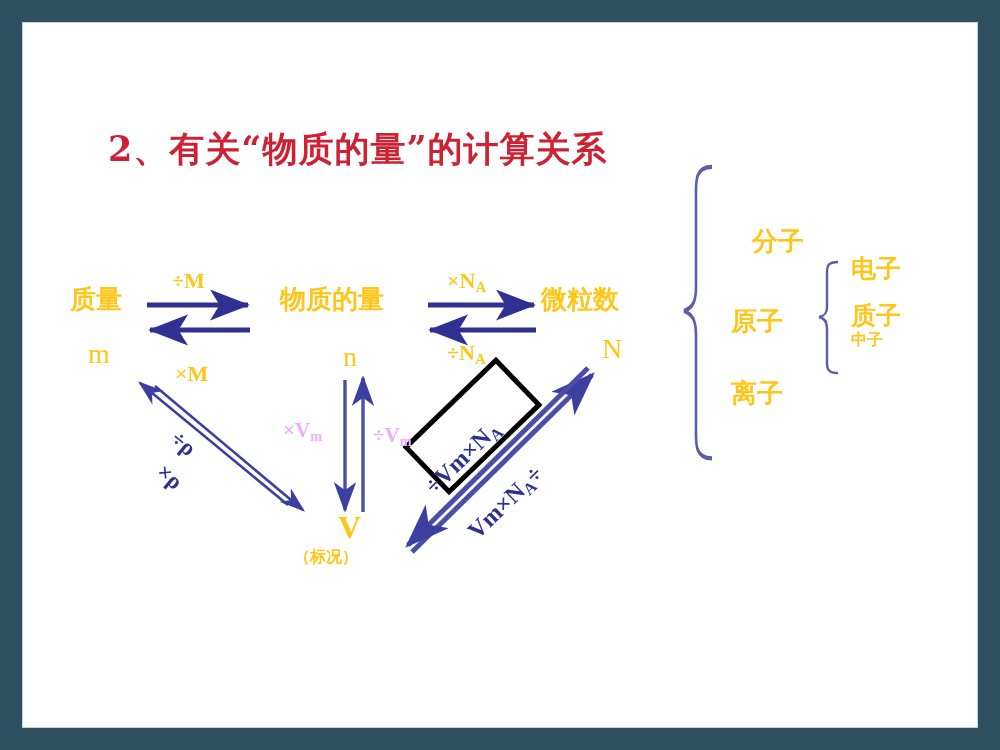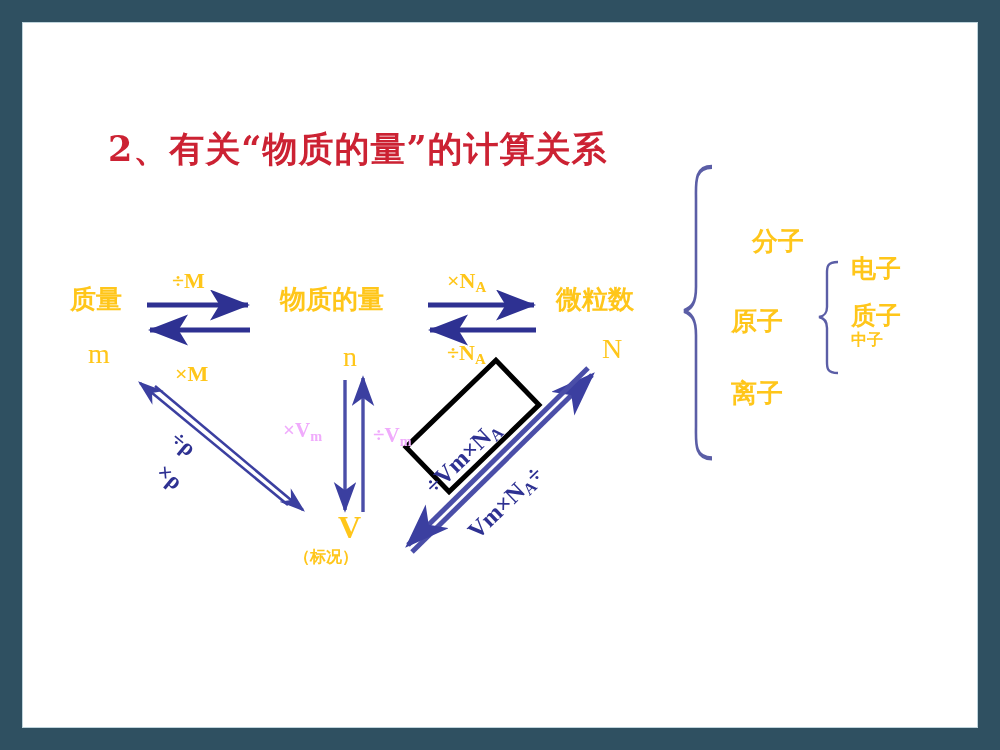--- a/index.html
+++ b/index.html
@@ -184,21 +184,21 @@
                C 827,367 826,373 838,373" fill="none" stroke="#5B5EA6" stroke-width="2.4"></path>
     </g>
   </svg>
 
   <div class="node-label node-cn" style="left:70px; top:286px;">质量</div>
   <div class="node-label node-sym" style="left:88px; top:340px;">m</div>
 
   <div class="node-label node-cn" style="left:269px; top:286px;margin-left:11px;">物质的量</div>
   <div class="node-label node-sym" style="left:343px; top:343px;">n</div>
 
-  <div class="node-label node-cn" style="left:556px; top:286px;">微粒数</div>
+  <div class="node-label node-cn" style="left:541px; top:286px;">微粒数</div>
   <div class="node-label node-sym" style="left:602px; top:335px;">N</div>
 
   <div class="node-label node-sym" style="left:338px; top:511px; font-size:32px; font-weight:bold;">V</div>
   <div class="node-label node-cn" style="left:294px; top:549px; font-size:16px;">（标况）</div>
 
   <div class="op-gold" style="left:172px; top:270px;">÷M</div>
   <div class="op-gold" style="left:175px; top:363px;">×M</div>
 
   <div class="op-gold" style="left:447px; top:270px;">
     <span>×N</span><sub>A</sub>

